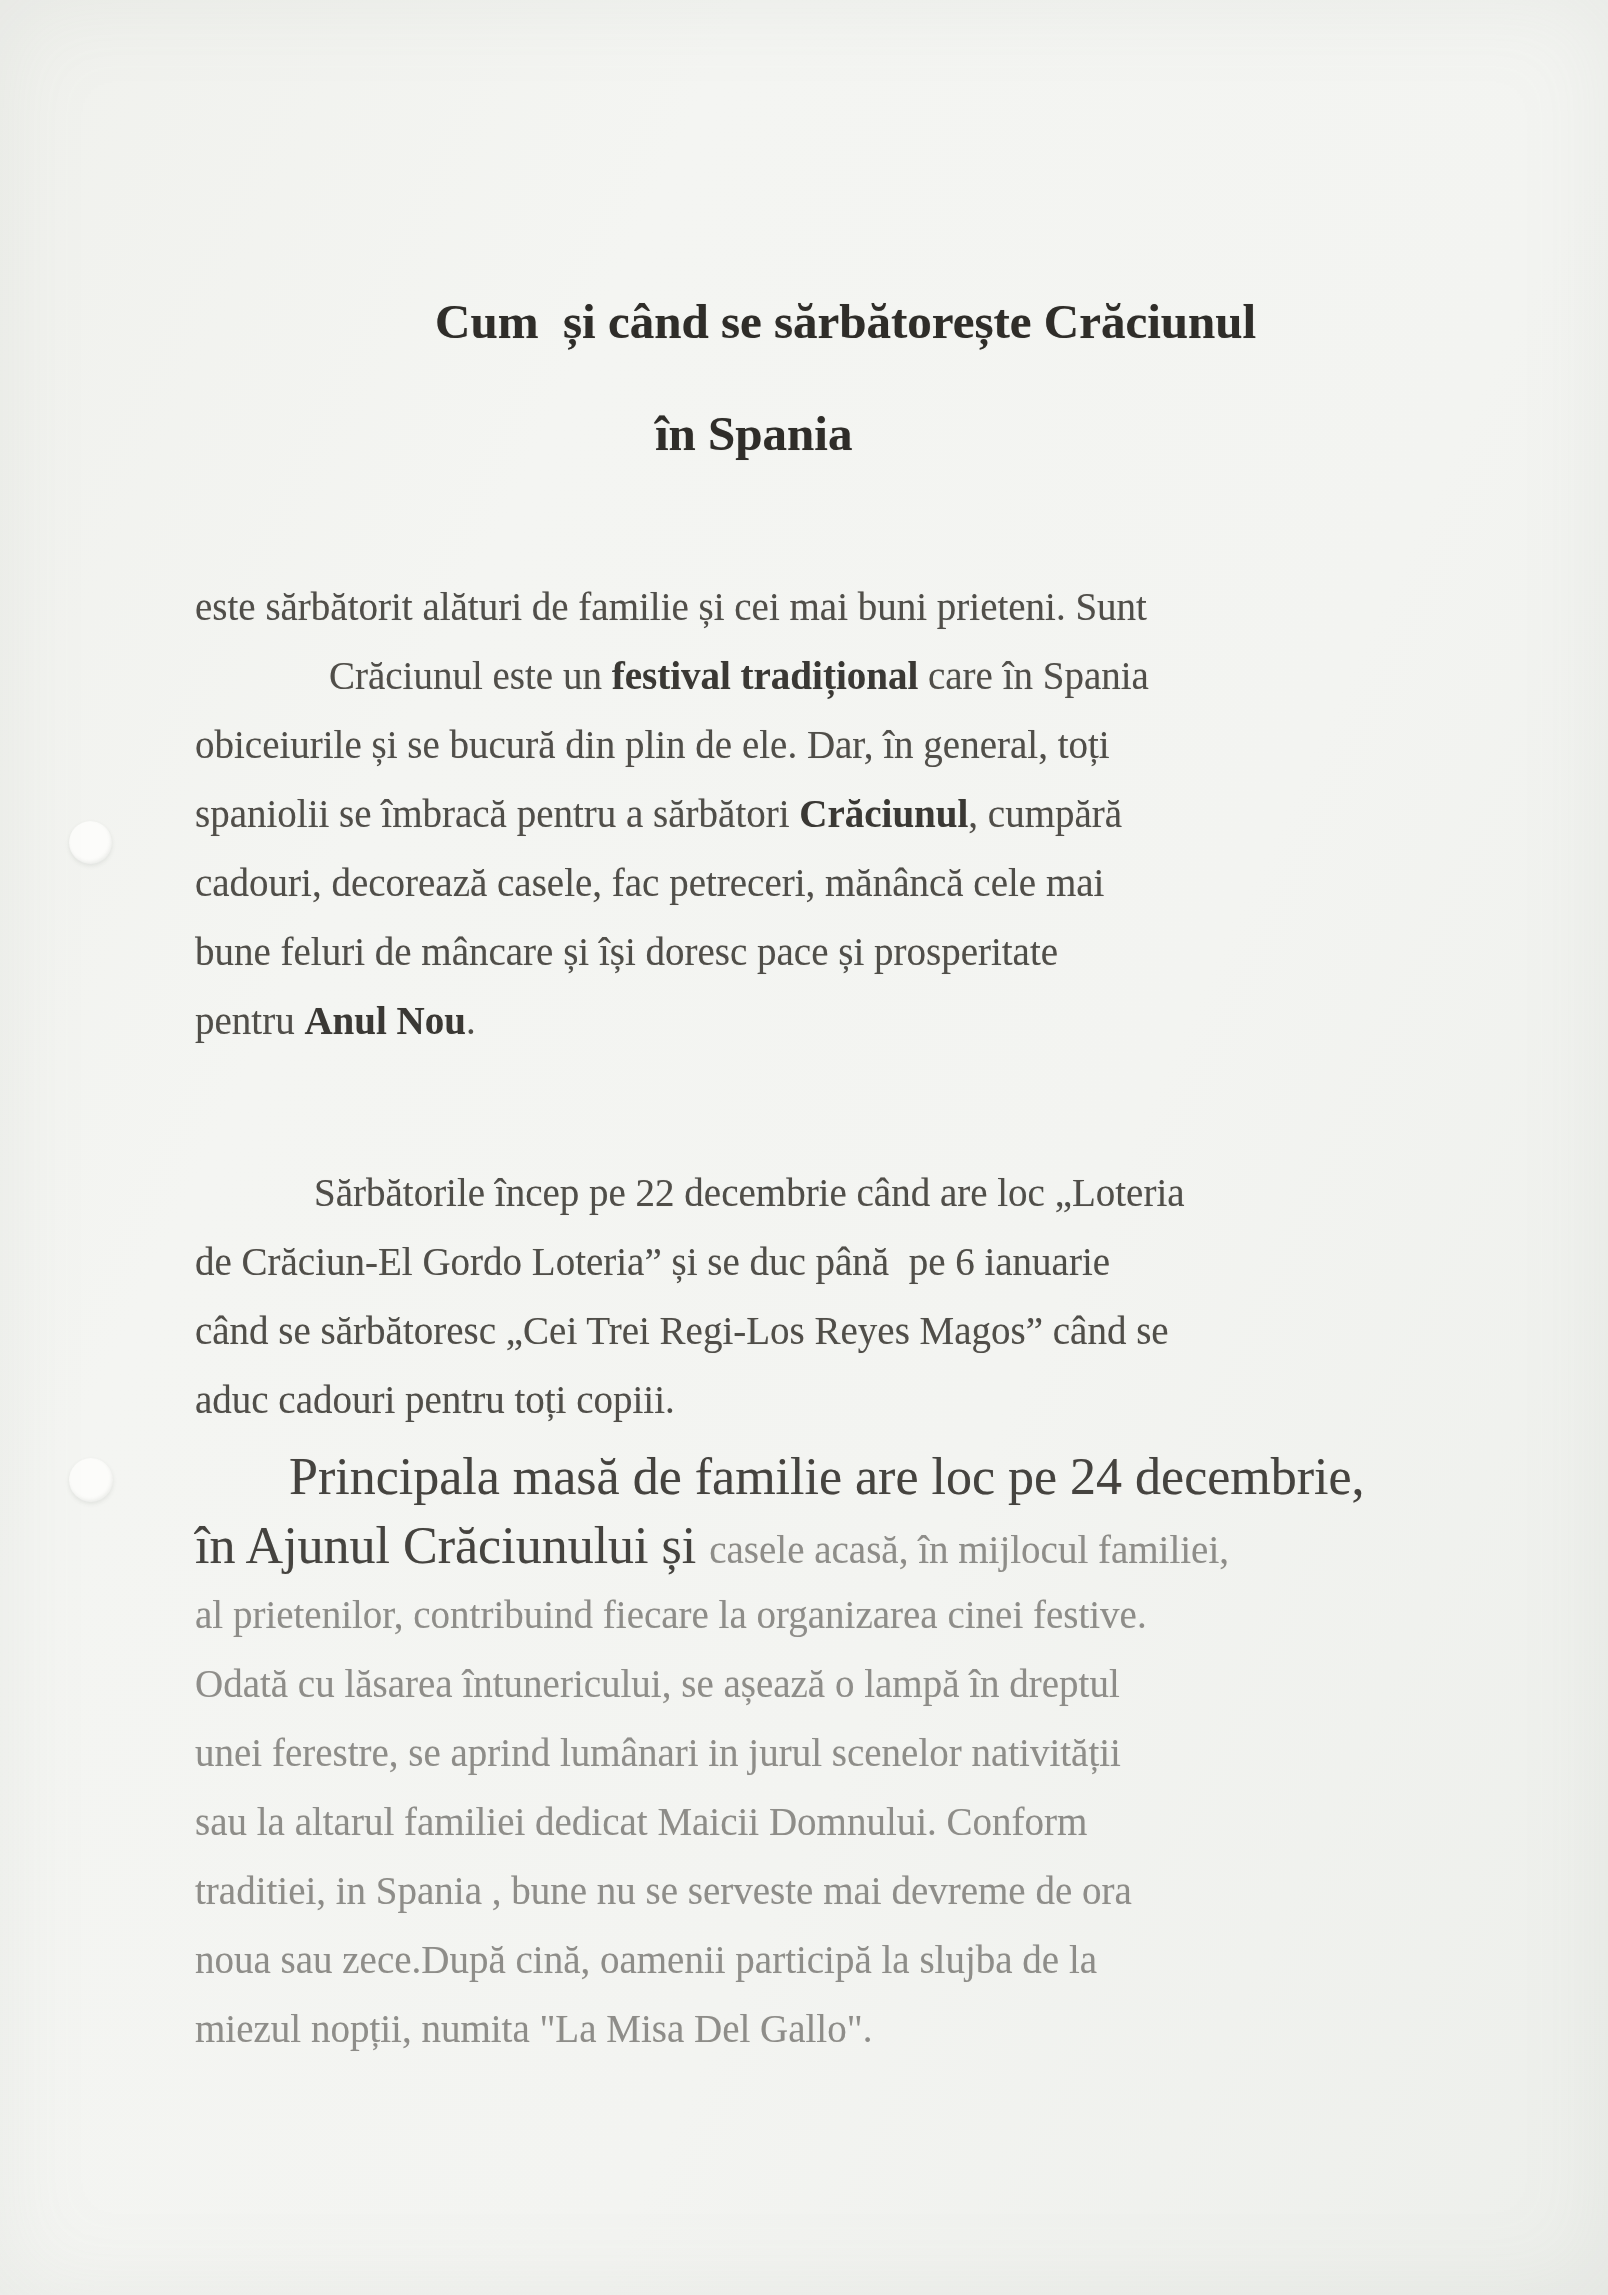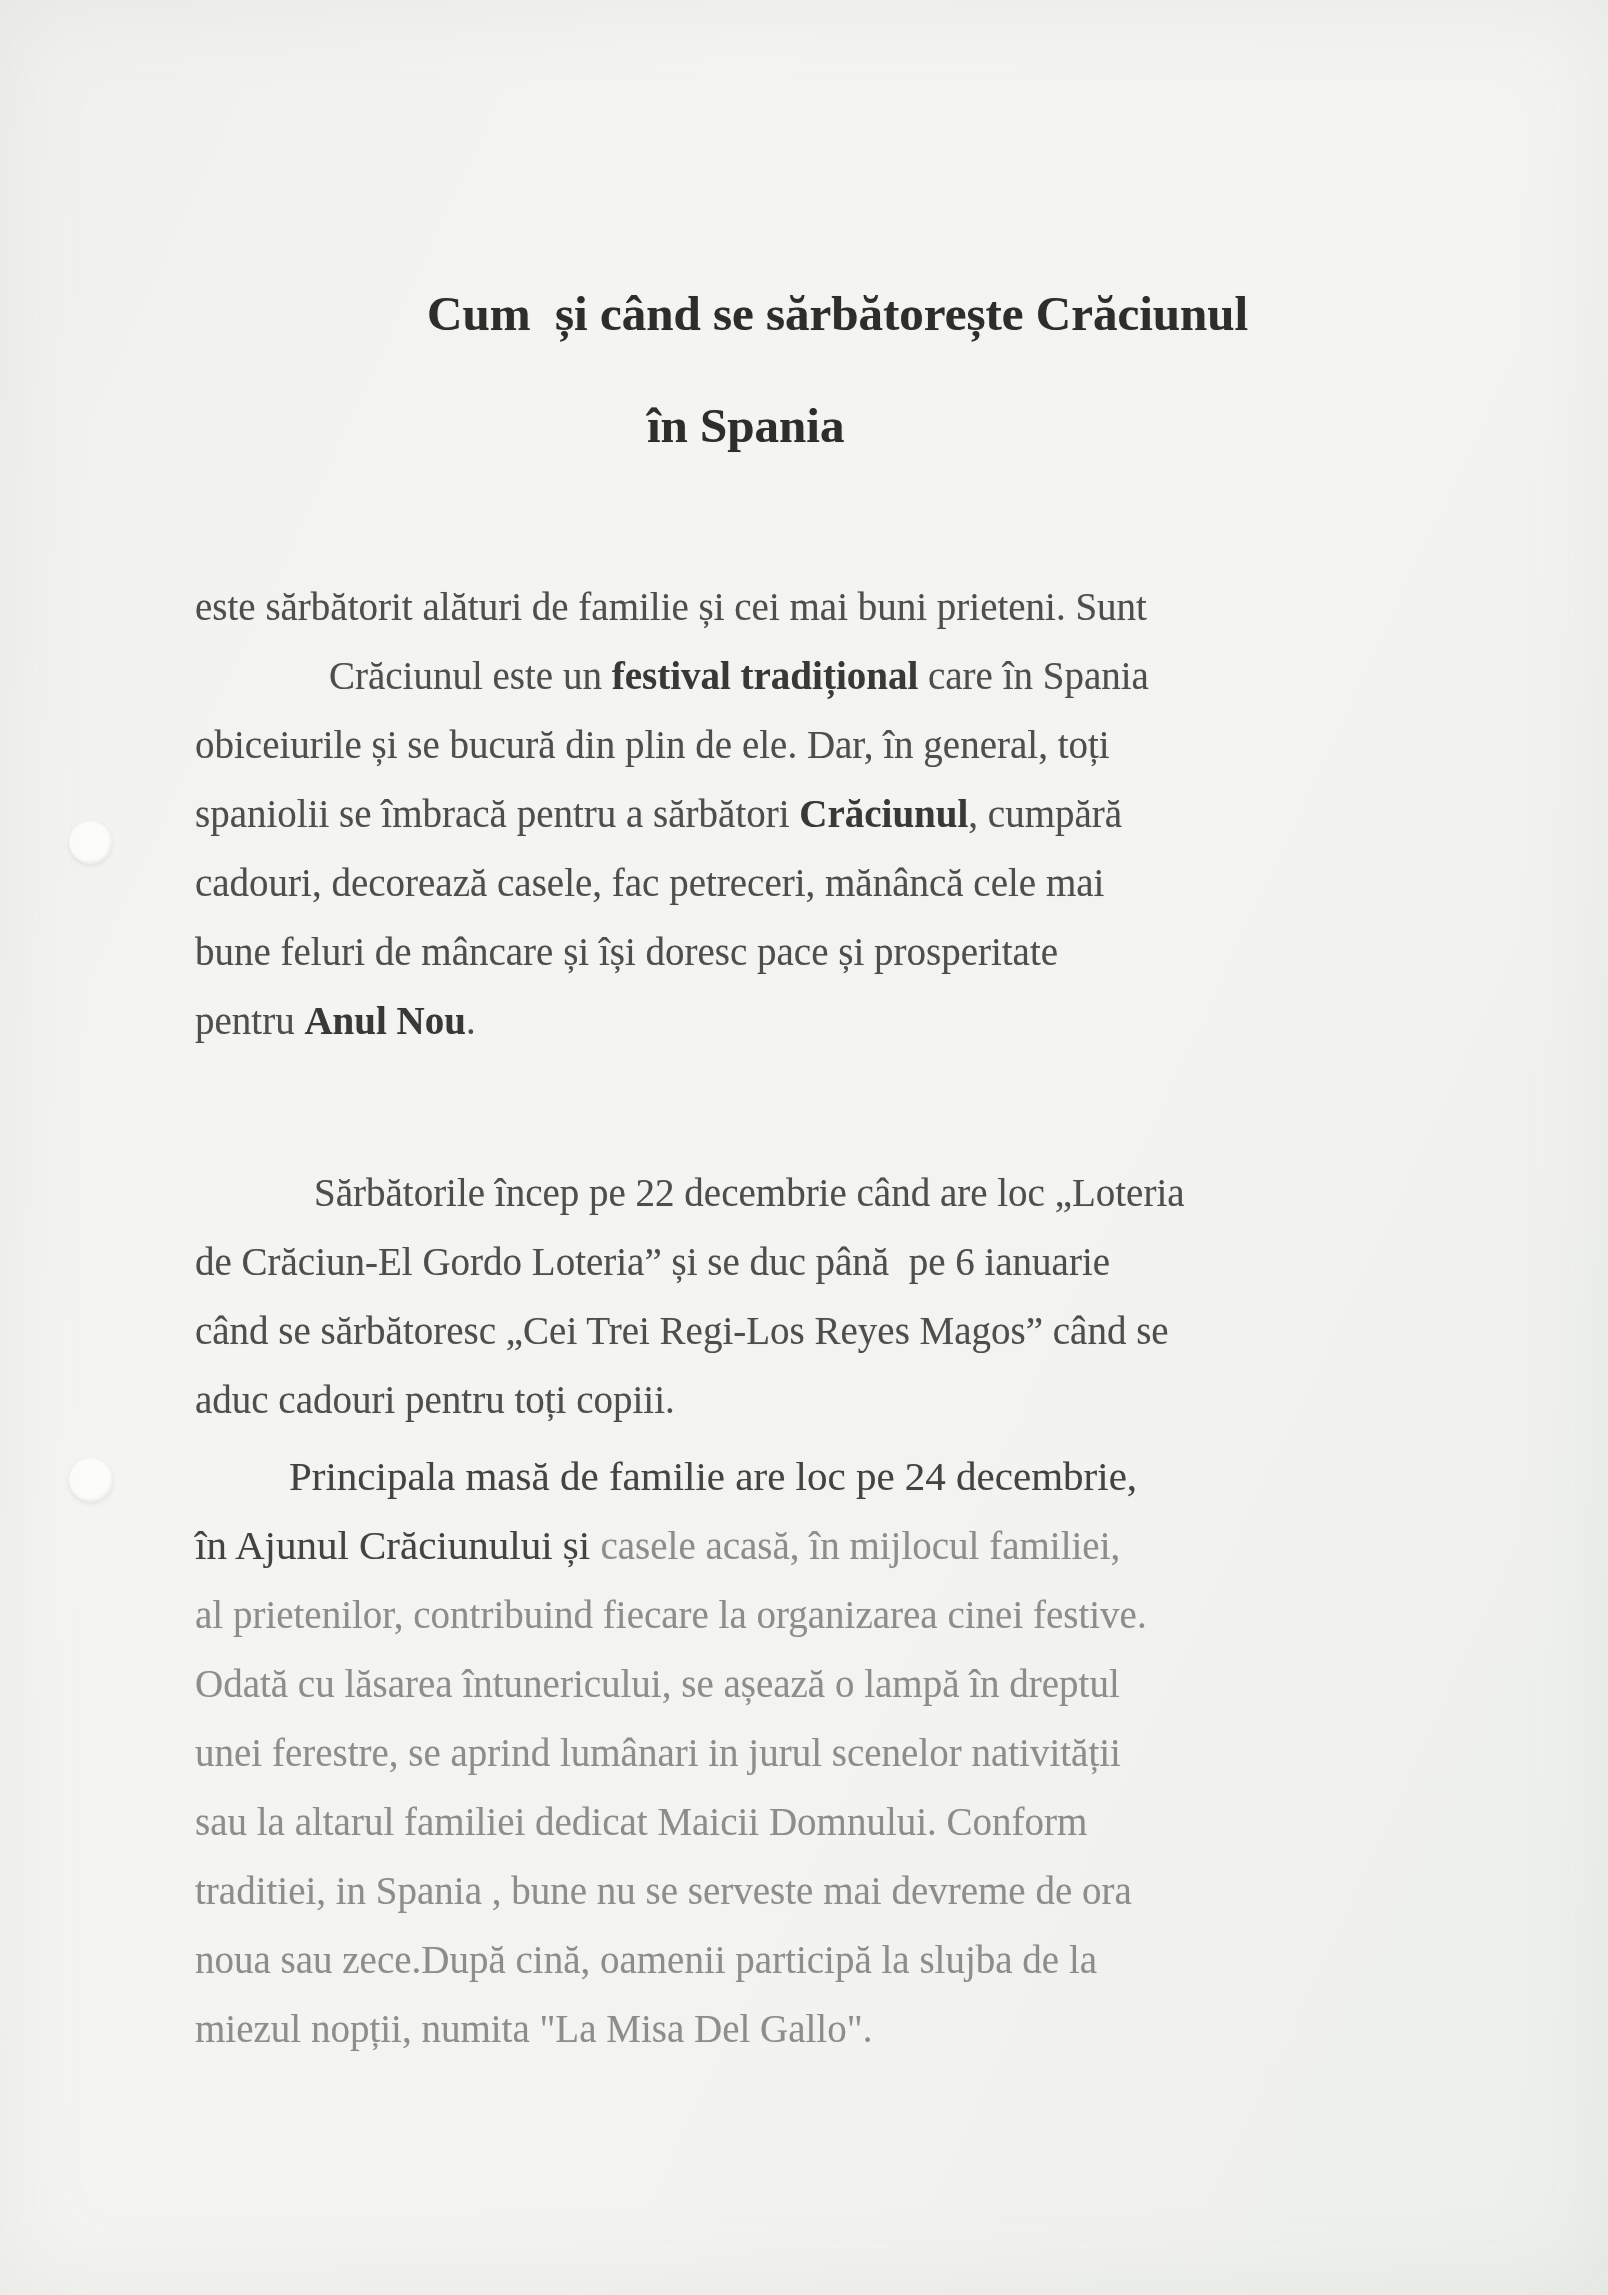--- a/index.html
+++ b/index.html
@@ -7,35 +7,35 @@
   .page{
     position:relative;width:1608px;height:2295px;overflow:hidden;
     background:linear-gradient(115deg,#f0f1ed 0%,#f4f5f2 28%,#f3f4f1 62%,#edefeb 100%);
     font-family:"Liberation Serif","DejaVu Serif",serif;
   }
   .page::after{
     content:"";position:absolute;inset:0;pointer-events:none;
     box-shadow:inset 0 0 94px rgba(140,145,135,0.10);
   }
   .title-line{
-    position:absolute;margin:4px;font-weight:700;font-size:49px;line-height:62px;
+    position:absolute;margin:12px;font-weight:700;font-size:49px;line-height:62px;
     color:#2f2d29;white-space:pre;text-shadow:0 0 0.7px rgba(47,45,41,0.45);
   }
   #t1{left:423px;top:279px;}
   #t2{left:643px;top:391px;}
   .para{position:absolute;left:195px;width:1255px;}
   .ln{
     height:69px;line-height:69px;white-space:pre;font-size:39px;color:#504e49;
     text-shadow:0 0 0.7px rgba(80,78,73,0.35);
   }
   .ind1{padding-left:134px;}
   .ind2{padding-left:119px;}
   .ind3{padding-left:94px;}
   .b{font-weight:700;color:#3a3834;}
-  .lead{font-size:41px;color:#45433f;margin-top:47px;}
+  .lead{font-size:52px;color:#45433f;margin-top:47px;}
   .g{color:#8e8d89;text-shadow:0 0 0.7px rgba(142,141,137,0.3);}
   #p1{top:572px;}
   #p2{top:1158px;}
   #p3{top:1442px;}
   .hole{
     position:absolute;border-radius:50%;background:#fcfcfa;
     box-shadow:0 2px 4px rgba(70,75,70,0.10), inset -1.3px -2px 3.4px rgba(90,95,90,0.09);
   }
   #hole1{left:69px;top:821px;width:43px;height:43px;}
   #hole2{left:69px;top:1458px;width:44px;height:44px;}

